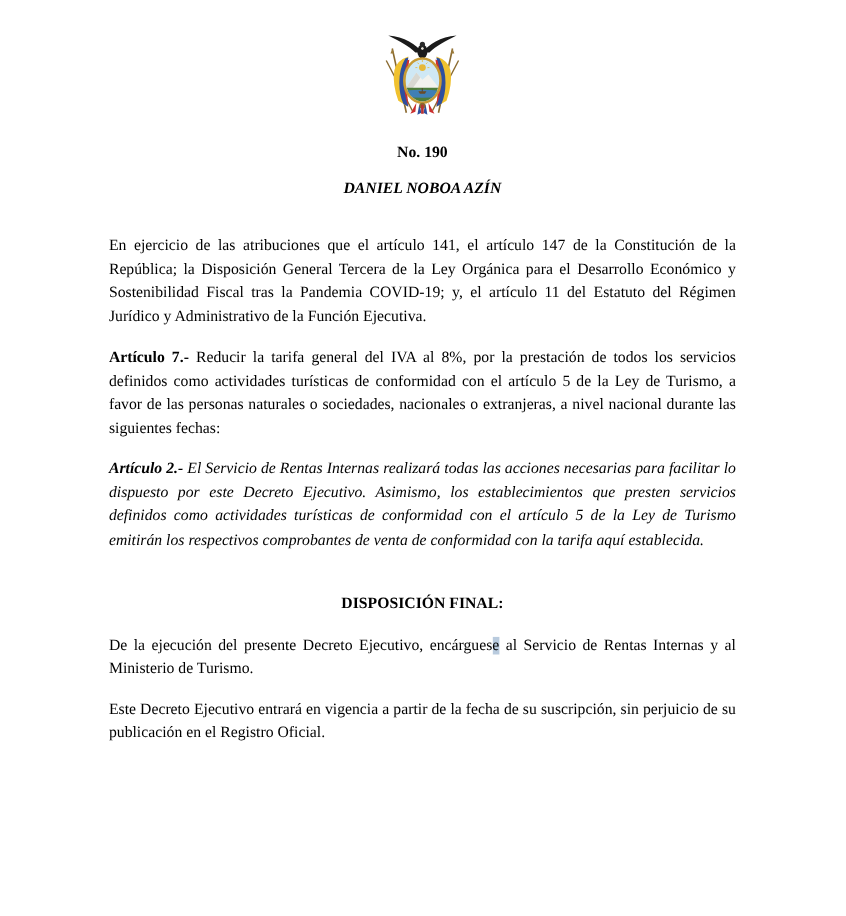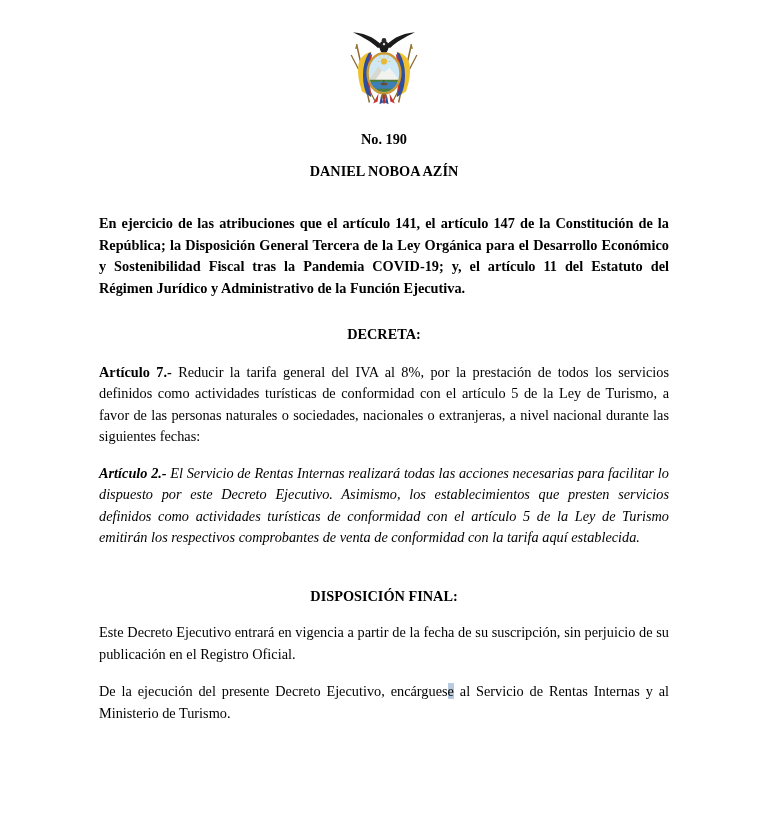--- a/index.html
+++ b/index.html
@@ -20,23 +20,23 @@
   .emblem-wrap {
     text-align: center;
     height: 84px;
     margin-bottom: 16px;
   }
   .emblem-wrap svg { height: 84px; width: 92px; }
   p { font-size: 14.3px; line-height: 21.5px; }
   .center { text-align: center; font-weight: bold; }
   .body-par { text-align: justify; }
   .decree-no   { margin-top: 21px; }
-  .pres-name   { margin-top: 10px; }
+  .pres-name   { margin-top: 10px; font-style: italic; }
   .pres-title  { margin-top: 10px; }
-  .preamble    { margin-top: 31px; font-weight: bold; }
+  .preamble    { margin-top: 31px; }
   .decreta     { margin-top: 25px; }
   .article1    { margin-top: 16px; }
   .dates       { margin-top: 15px; }
   .article2    { margin-top: 15px; font-style: italic; }
   .final-head  { margin-top: 37px; }
   .execution   { margin-top: 16px; }
   .effect      { margin-top: 15px; }
   .hl { background: #b9cbde; }
   b.lbl { font-weight: bold; }
 </style>
@@ -99,26 +99,25 @@
     </svg>
   </div>
 
   <p class="center decree-no">No. 190</p>
 
   <p class="center pres-name">DANIEL NOBOA AZÍN</p>
 
 
   <p class="body-par preamble">En ejercicio de las atribuciones que el artículo 141, el artículo 147 de la Constitución de la República; la Disposición General Tercera de la Ley Orgánica para el Desarrollo Económico y Sostenibilidad Fiscal tras la Pandemia COVID-19; y, el artículo 11 del Estatuto del Régimen Jurídico y Administrativo de la Función Ejecutiva.</p>
 
-  <p class="center decreta">DECRETA:</p>
 
   <p class="body-par article1"><b class="lbl">Artículo 7.-</b><span> Reducir la tarifa general del IVA al 8%, por la prestación de todos los servicios definidos como actividades turísticas de conformidad con el artículo 5 de la Ley de Turismo, a favor de las personas naturales o sociedades, nacionales o extranjeras, a nivel nacional durante las siguientes fechas:</span></p>
 
 
   <p class="body-par article2"><b class="lbl">Artículo 2.-</b><span> El Servicio de Rentas Internas realizará todas las acciones necesarias para facilitar lo dispuesto por este Decreto Ejecutivo. Asimismo, los establecimientos que presten servicios definidos como actividades turísticas de conformidad con el artículo 5 de la Ley de Turismo emitirán los respectivos comprobantes de venta de conformidad con la tarifa aquí establecida.</span></p>
 
   <p class="center final-head">DISPOSICIÓN FINAL:</p>
 
+  <p class="body-par execution"><span>De la ejecución del presente Decreto Ejecutivo, encárgues</span><span class="hl">e</span><span> al Servicio de Rentas Internas y al Ministerio de Turismo.</span></p>
+
   <p class="body-par effect">Este Decreto Ejecutivo entrará en vigencia a partir de la fecha de su suscripción, sin perjuicio de su publicación en el Registro Oficial.</p>
-
-  <p class="body-par execution"><span>De la ejecución del presente Decreto Ejecutivo, encárgues</span><span class="hl">e</span><span> al Servicio de Rentas Internas y al Ministerio de Turismo.</span></p>
 
 </div>
 
 </body></html>

